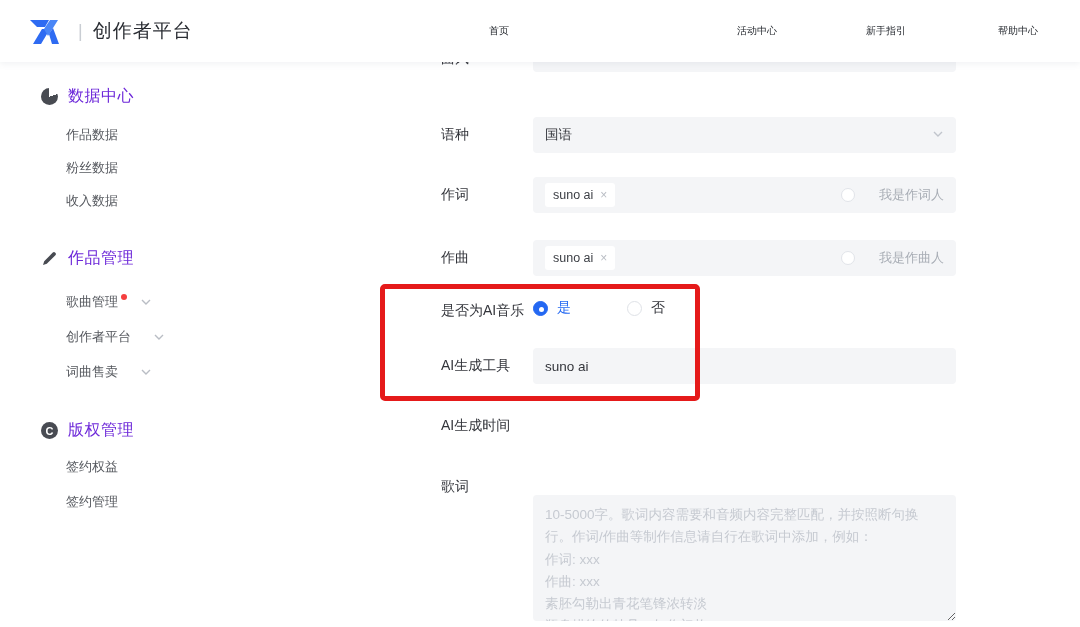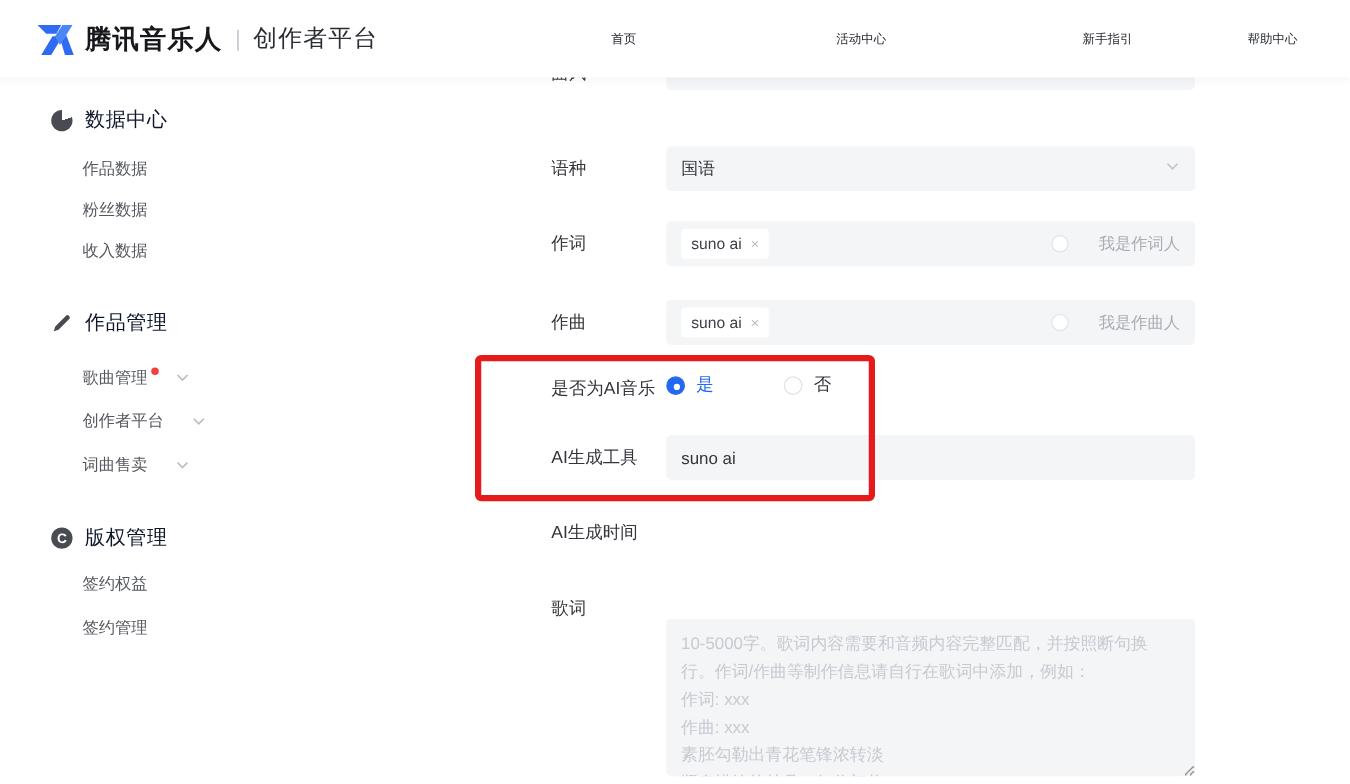--- a/index.html
+++ b/index.html
@@ -18,21 +18,21 @@
   .nav-item { position:absolute; top:24px; font-size:10px; color:#1f2329; cursor:pointer; }
   .nav-pill { position:absolute; left:566px; top:15px; width:96px; height:32px; background:#17181a;
               border-radius:16px; color:#fff; font-size:14px; display:flex; align-items:center;
               justify-content:center; cursor:pointer; }
 
   
   .sidebar { position:absolute; left:0; top:62px; width:220px; height:565px; background:#fff; z-index:6; }
   .side-group-hd { position:absolute; left:40px; display:flex; align-items:center; cursor:pointer; }
   .side-group-hd .gicon { width:19px; height:19px; margin-right:9px; display:flex;
                           align-items:center; justify-content:center; }
-  .side-group-hd .gtitle { font-size:16px; color:#0f172a; font-weight:500; letter-spacing:0.5px; }
+  .side-group-hd .gtitle { font-size:16px; color:#6d28d9; font-weight:500; letter-spacing:0.5px; }
   .pie { width:17px; height:17px; border-radius:50%;
          background:conic-gradient(from 0deg, #fff 0 72deg, #484b52 72deg 360deg); }
   .cmark { width:17px; height:17px; border-radius:50%; background:#484b52; color:#fff; font-size:11px;
            font-weight:bold; display:flex; align-items:center; justify-content:center; }
   .side-item { position:absolute; left:66px; font-size:13px; color:#55585e; cursor:pointer;
                display:flex; align-items:center; }
   .red-dot { width:6px; height:6px; border-radius:50%; background:#f53f3f; margin-left:3px;
              position:relative; top:-5px; }
   .chev { margin-left:14px; width:10px; height:10px; }
   .chev svg { display:block; }
@@ -80,26 +80,25 @@
   </div>
 
   <div class="header">
     <div class="logo">
       <svg class="logo-mark" viewBox="0 0 32 30">
         <path d="M2 4 L21 4 L17 11 L9 11 Z" fill="#2e6bf2"></path>
         <path d="M14 13 L22 13 L13 28 L5 28 Z" fill="#2e6bf2"></path>
         <path d="M22 4 L30 4 L20 20 L16 13 Z" fill="#4a86f7"></path>
         <path d="M21 18 L25 12 L31 28 L24 28 Z" fill="#2e6bf2"></path>
       </svg>
-      <span class="logo-title">腾讯音乐人</span>
       <span class="logo-divider">|</span>
       <span class="logo-subtitle">创作者平台</span>
     </div>
     <div class="nav-item" style="left:489px;">首页</div>
-    <div class="nav-item" style="left:669px;">活动中心</div>
+    <div class="nav-item" style="left:737px;">活动中心</div>
     <div class="nav-item" style="left:866px;">新手指引</div>
     <div class="nav-item" style="left:998px;">帮助中心</div>
   </div>
 
   <div class="sidebar">
 
     <div class="side-group-hd" style="top:24px;">
       <span class="gicon">
           <span class="pie"></span>
         </span>

